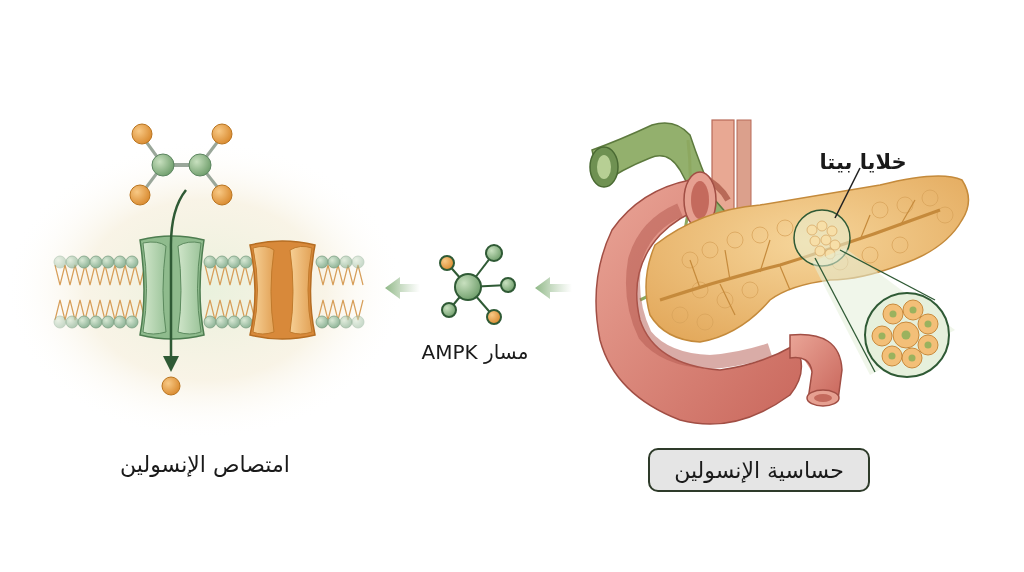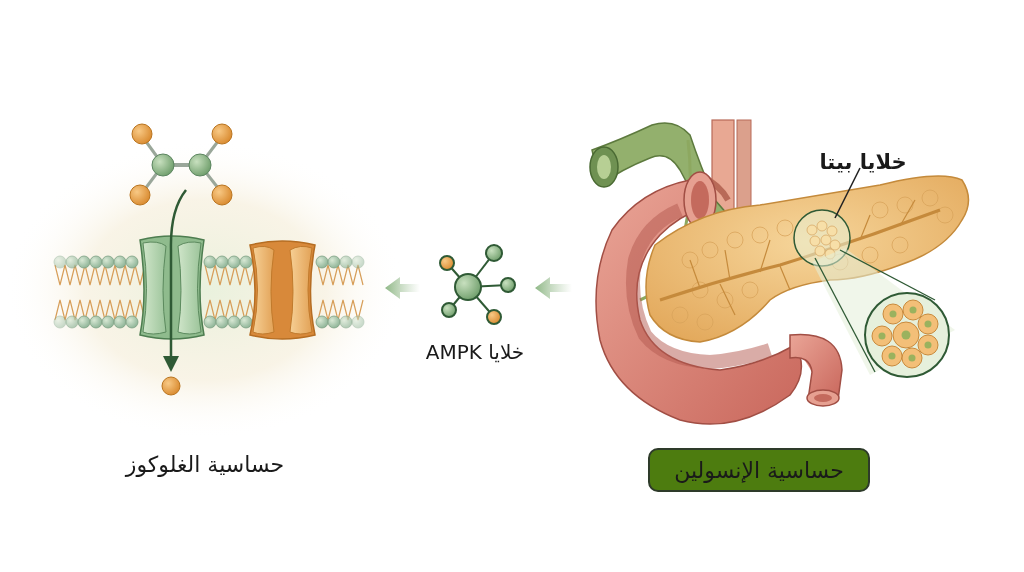--- a/index.html
+++ b/index.html
@@ -4,21 +4,21 @@
 <style>
   html, body { margin: 0; padding: 0; background: #ffffff; }
   body { width: 1024px; height: 572px; position: relative; overflow: hidden;
          font-family: "DejaVu Sans", sans-serif; }
   .abs { position: absolute; }
   .label-text { font-family: "DejaVu Sans", sans-serif; color: #1a1a1a; direction: rtl; white-space: nowrap; }
   #glucose-label { left: 95px; top: 452px; width: 220px; text-align: center; font-size: 22px; }
   #ampk-label { left: 400px; top: 340px; width: 150px; text-align: center; font-size: 20px; }
   #beta-label { left: 808px; top: 130px; width: 110px; text-align: center; font-size: 21px; font-weight: bold; margin-top: 20px; }
   #insulin-badge { left: 648px; top: 448px; width: 218px; height: 40px; border: 2px solid #2e3b2a;
-                   border-radius: 10px; background: #4d7c0f; display: flex; align-items: center; justify-content: center; }
+                   border-radius: 10px; background: #e5e5e5; display: flex; align-items: center; justify-content: center; }
   #insulin-label { font-size: 22px; }
   svg { position: absolute; left: 0; top: 0; }
 </style>
 </head>
 <body>
 
 <svg width="1024" height="572" viewBox="0 0 1024 572">
   <defs>
     <radialGradient id="glowLeft" cx="50%" cy="50%" r="50%">
       <stop offset="0%" stop-color="#e9f1dd" stop-opacity="1"></stop>
@@ -258,18 +258,18 @@
         <circle cx="928" cy="345" r="3.5"></circle>
           <circle cx="912" cy="358" r="3.5"></circle>
           <circle cx="892" cy="356" r="3.5"></circle>
         <circle cx="882" cy="336" r="3.5"></circle>
           <circle cx="906" cy="335" r="4.5"></circle>
       </g>
     </g>
   </g>
 </svg>
 
-<div id="glucose-label" class="abs label-text">حساسية الغلوكوز</div>
-<div id="ampk-label" class="abs label-text">خلايا AMPK</div>
+<div id="glucose-label" class="abs label-text">امتصاص الإنسولين</div>
+<div id="ampk-label" class="abs label-text">مسار AMPK</div>
 <div id="beta-label" class="abs label-text">خلايا بيتا</div>
 <div id="insulin-badge" class="abs">
   <span id="insulin-label" class="label-text">حساسية الإنسولين</span>
 </div>
 
 </body></html>

